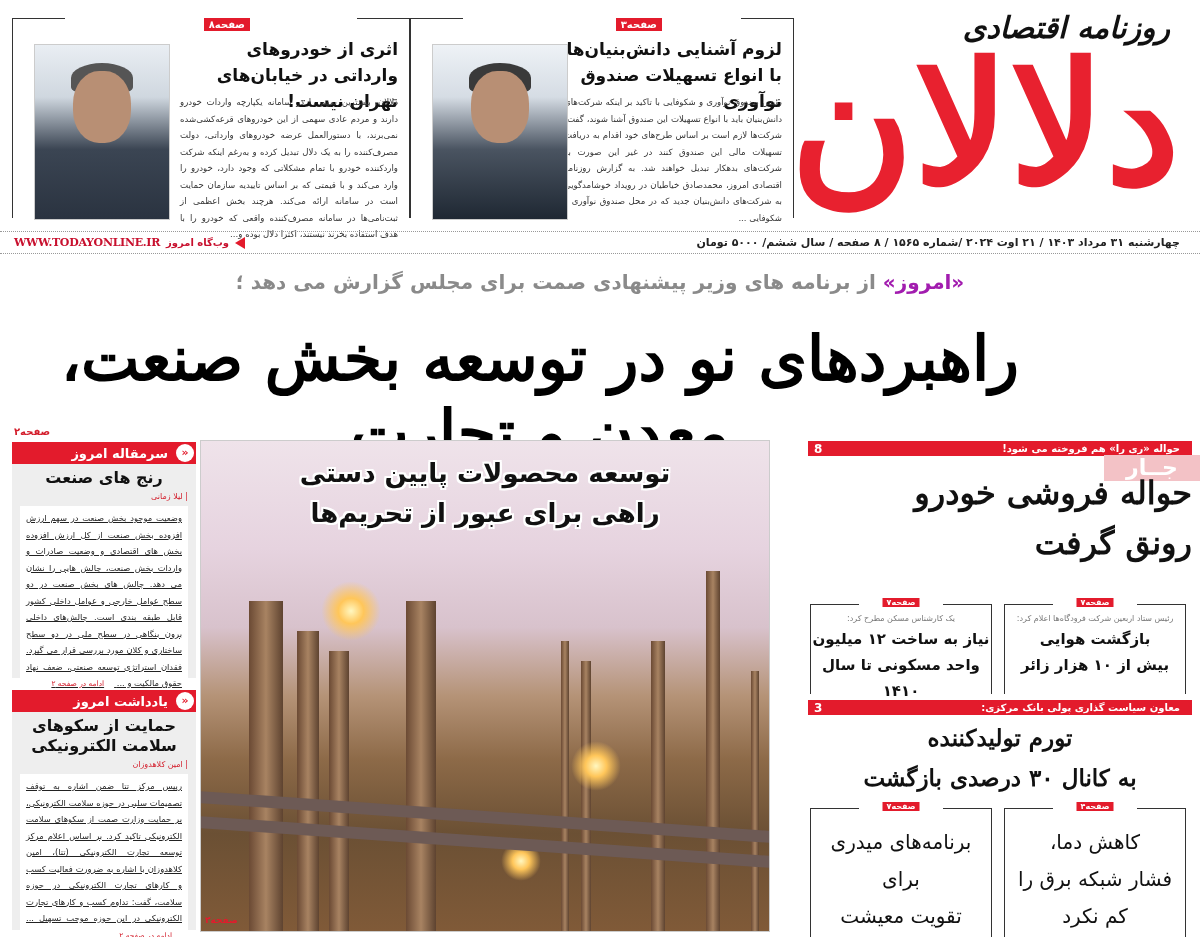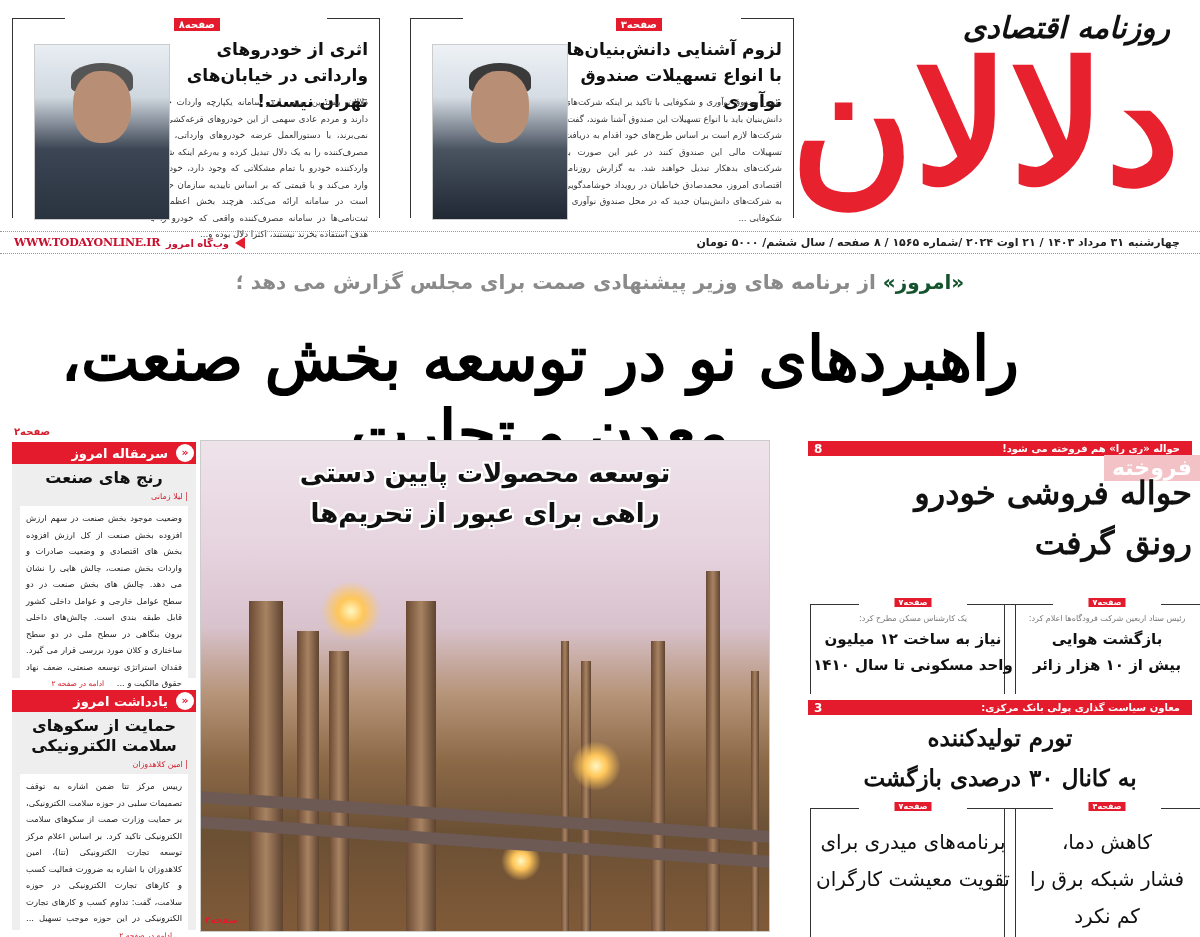--- a/index.html
+++ b/index.html
@@ -8,69 +8,69 @@
 
   .abs { position: absolute; }
 
   
   .masthead { right: 0; top: 0; width: 400px; height: 232px; }
   .logo-sub { position: absolute; right: 30px; top: 10px; font-family: "DejaVu Serif", serif; font-size: 30px; font-weight: bold; font-style: italic; color: #111; }
   .logo-main { position: absolute; right: 20px; top: 40px; font-family: "DejaVu Serif", serif; font-size: 168px; font-weight: bold; color: #e8212f; line-height: 1; letter-spacing: -4px; }
 
   .dotline { position: absolute; left: 0; width: 1200px; border-top: 1px dotted #999; }
   .dateline { position: absolute; right: 20px; top: 236px; font-size: 11px; font-weight: bold; color: #222; white-space: nowrap; }
-  .website { position: absolute; left: 14px; top: 236px; direction: ltr; display: flex; align-items: flex-end; gap: 6px; font-size: 11px; }
+  .website { position: absolute; left: 14px; top: 236px; direction: ltr; display: flex; align-items: center; gap: 6px; font-size: 11px; }
   .website .url { font-family: "DejaVu Serif", serif; font-weight: bold; color: #c8102e; letter-spacing: -0.3px; }
   .website .lbl { color: #c8102e; font-weight: bold; font-size: 10px; }
   .website .arrow { width: 0; height: 0; border-top: 6px solid transparent; border-bottom: 6px solid transparent; border-right: 10px solid #e31b2c; }
 
   
   .teaser { position: absolute; top: 18px; height: 200px; }
   .teaser .frame { position: absolute; inset: 0; border-top: 1px solid #333; border-left: 1px solid #333; border-right: 1px solid #333; border-bottom: none; }
   .teaser .frame-gap { position: absolute; top: -2px; left: 52px; right: 52px; height: 4px; background: #fff; }
   .teaser .photo { position: absolute; left: 22px; top: 26px; width: 136px; height: 176px; border: 1px solid #ccc; }
   .photo-a { background: linear-gradient(180deg,#e9eef3 0%,#cfd7df 30%,#3b4553 60%,#2a3340 100%); }
   .photo-b { background: linear-gradient(180deg,#eef2f6 0%,#d5dce4 30%,#4a5461 60%,#1f2833 100%); }
   .photo .head { position: absolute; left: 38px; top: 26px; width: 58px; height: 72px; border-radius: 45%; background: #b88f74; }
   .photo .hair { position: absolute; left: 36px; top: 18px; width: 62px; height: 30px; border-radius: 50% 50% 20% 20%; background: #3a3a3a; }
   .teaser .tag { position: absolute; right: 10px; top: 0; background: #e31b2c; color: #fff; font-size: 10px; font-weight: bold; padding: 1px 5px; }
   .teaser .title { position: absolute; right: 12px; top: 18px; width: 218px; font-size: 17px; font-weight: bold; line-height: 26px; text-align: right; }
   .teaser .body { position: absolute; right: 12px; top: 76px; width: 218px; font-size: 8.6px; line-height: 16.5px; color: #333; text-align: justify; }
 
   
   .kicker { position: absolute; top: 270px; left: 0; width: 1200px; text-align: center; font-size: 20px; font-weight: bold; color: #8a8a8a; }
-  .kicker .brand { color: #14532d; }
+  .kicker .brand { color: #a21caf; }
   .main-head { position: absolute; top: 322px; left: 0; width: 1080px; text-align: center; font-family: "DejaVu Serif", serif; font-size: 62px; font-weight: bold; color: #000; letter-spacing: -1px; line-height: 1.2; }
 
   
   .pageref-top { position: absolute; left: 14px; top: 426px; font-size: 10px; color: #d31c2a; font-weight: bold; }
   .col-box { position: absolute; left: 12px; width: 184px; background: #eeeeee; }
   .col-head { height: 22px; background: #e31b2c; color: #fff; font-weight: bold; font-size: 13px; display: flex; align-items: center; justify-content: flex-start; padding-right: 28px; position: relative; }
   .col-head .chev { position: absolute; right: 2px; top: 2px; width: 18px; height: 18px; border-radius: 50%; background: #fff; color: #e31b2c; font-size: 11px; line-height: 18px; text-align: center; font-weight: bold; }
   .col-title { text-align: center; font-weight: bold; font-size: 16px; padding: 4px 19px 2px; line-height: 20px; }
   .col-author { font-size: 8px; color: #d31c2a; padding: 2px 8px; }
-  .col-body { margin: 3px 8px 6px; background: #fff; font-size: 8.4px; line-height: 16.5px; color: #222; text-align: justify; padding: 4px 6px; }
+  .col-body { margin: 3px 8px 6px; background: #fff; font-size: 8.4px; line-height: 16.5px; color: #222; text-align: justify; padding: 4px 6px; text-decoration: underline; }
   .col-more { color: #d31c2a; font-size: 7.5px; margin-right: 10px; }
 
   
   .center-photo { position: absolute; left: 200px; top: 440px; width: 570px; height: 492px; border: 1px solid #ccc; overflow: hidden;
     background: linear-gradient(180deg, #efe3ea 0%, #e6d3df 22%, #d8c2cc 38%, #b59377 52%, #8d6a48 65%, #6b5034 80%, #805a38 100%); }
   .center-photo .tower { position: absolute; bottom: 0; background: linear-gradient(90deg,#6b4a34,#a88362,#5e4330); }
   .center-photo .glow { position: absolute; border-radius: 50%; background: radial-gradient(circle,#fff7c0 0%,#ffc65a 30%,rgba(255,180,60,0) 70%); }
   .center-photo .bridge { position: absolute; left: 0; right: 0; height: 12px; background: #6d5a55; transform: skewY(4deg); }
   .center-photo .overlay-title { position: absolute; left: 0; width: 100%; top: 12px; text-align: center; font-size: 26px; font-weight: bold; color: #111; line-height: 40px;
     text-shadow: 2px 0 #fff, -2px 0 #fff, 0 2px #fff, 0 -2px #fff, 2px 2px #fff, -2px -2px #fff, 2px -2px #fff, -2px 2px #fff; }
   .center-photo .pref { position: absolute; left: 4px; bottom: 6px; color: #e31b2c; font-size: 9px; font-weight: bold; }
 
   
   .bar { position: absolute; left: 808px; width: 384px; height: 15px; background: #e31b2c; color: #fff; font-size: 10px; font-weight: bold; display: flex; align-items: center; justify-content: space-between; padding: 0 12px 0 6px; }
   .bar .num { font-size: 12px; direction: ltr; }
   .jar-badge { position: absolute; right: 0; top: 455px; width: 96px; height: 26px; background: #f3c2c6; color: #fff; font-size: 22px; font-weight: bold; text-align: center; line-height: 26px; }
   .big-head { position: absolute; left: 808px; width: 384px; font-size: 32px; font-weight: bold; line-height: 50px; font-family: "DejaVu Serif", serif; }
-  .sub-box { position: absolute; width: 206px; }
+  .sub-box { position: absolute; width: 182px; }
   .sub-box .frame { position: absolute; inset: 0; border-top: 1px solid #333; border-left: 1px solid #333; border-right: 1px solid #333; }
   .sub-box .frame-gap { position: absolute; top: -2px; left: 48px; right: 48px; height: 4px; background: #fff; }
   .sub-box .tag { position: absolute; left: 50%; transform: translateX(-50%); top: -6px; background: #e31b2c; color: #fff; font-size: 8px; font-weight: bold; padding: 0 4px; }
   .sub-box .pre { position: absolute; top: 10px; width: 100%; text-align: center; font-size: 8px; color: #777; white-space: nowrap; }
   .sub-box .t { position: absolute; top: 22px; width: 100%; text-align: center; font-size: 15px; font-weight: bold; line-height: 26px; }
   .sub-box .t2 { position: absolute; top: 16px; width: 100%; text-align: center; font-size: 20px; line-height: 37px; }
 
   .infl-head { position: absolute; left: 808px; width: 384px; text-align: center; font-size: 23px; font-weight: bold; line-height: 40px; font-family: "DejaVu Serif", serif; }
 </style>
 </head>
@@ -87,21 +87,21 @@
     </div>
   <div class="tag" style="right:132px;">صفحه۳</div>
   <div class="title">لزوم آشنایی دانش‌بنیان‌ها با انواع تسهیلات صندوق نوآوری</div>
   <div class="body">رئیس صندوق نوآوری و شکوفایی با تاکید بر اینکه شرکت‌های دانش‌بنیان باید با انواع تسهیلات این صندوق آشنا شوند، گفت: شرکت‌ها لازم است بر اساس طرح‌های خود اقدام به دریافت تسهیلات مالی این صندوق کنند در غیر این صورت به شرکت‌های بدهکار تبدیل خواهند شد. به گزارش روزنامه اقتصادی امروز، محمدصادق خیاطیان در رویداد خوشامدگویی به شرکت‌های دانش‌بنیان جدید که در محل صندوق نوآوری و شکوفایی ...</div>
   <div class="photo photo-b">
       <div class="hair"></div>
       <div class="head"></div>
     </div>
 </div>
 
-<div class="teaser" style="left:12px; width:368px;text-decoration:underline;">
+<div class="teaser" style="left:12px; width:398px;text-decoration:underline;">
   <div class="frame">
       <div class="frame-gap"></div>
     </div>
   <div class="tag" style="right:160px;">صفحه۸</div>
   <div class="title">اثری از خودروهای وارداتی در خیابان‌های تهران نیست!</div>
   <div class="body">دلالان، بیشترین سهم را در سامانه یکپارچه واردات خودرو دارند و مردم عادی سهمی از این خودروهای قرعه‌کشی‌شده نمی‌برند، با دستورالعمل عرضه خودروهای وارداتی، دولت مصرف‌کننده را به یک دلال تبدیل کرده و به‌رغم اینکه شرکت واردکننده خودرو با تمام مشکلاتی که وجود دارد، خودرو را وارد می‌کند و با قیمتی که بر اساس تاییدیه سازمان حمایت است در سامانه ارائه می‌کند. هرچند بخش اعظمی از ثبت‌نامی‌ها در سامانه مصرف‌کننده واقعی که خودرو را با هدف استفاده بخرند نیستند، اکثرا دلال بوده و...</div>
   <div class="photo photo-a">
       <div class="hair" style="background:#555"></div>
       <div class="head"></div>
     </div>
@@ -168,21 +168,21 @@
     <div>توسعه محصولات پایین دستی</div>
     <div>راهی برای عبور از تحریم‌ها</div>
   </div>
   <div class="pref">صفحه۲</div>
 </div>
 
 <div class="bar" style="top:441px;">
   <span>حواله «ری را» هم فروخته می شود!</span>
   <span class="num">8</span>
 </div>
-<div class="jar-badge">فروخته</div>
+<div class="jar-badge">جــار</div>
 <div class="big-head" style="top:468px;">
   <div>حواله فروشی خودرو</div>
   <div>رونق گرفت</div>
 </div>
 
 <div class="sub-box" style="left:1004px; top:604px; height:90px;">
   <div class="frame">
       <div class="frame-gap"></div>
     </div>
   <div class="tag">صفحه۷</div>

